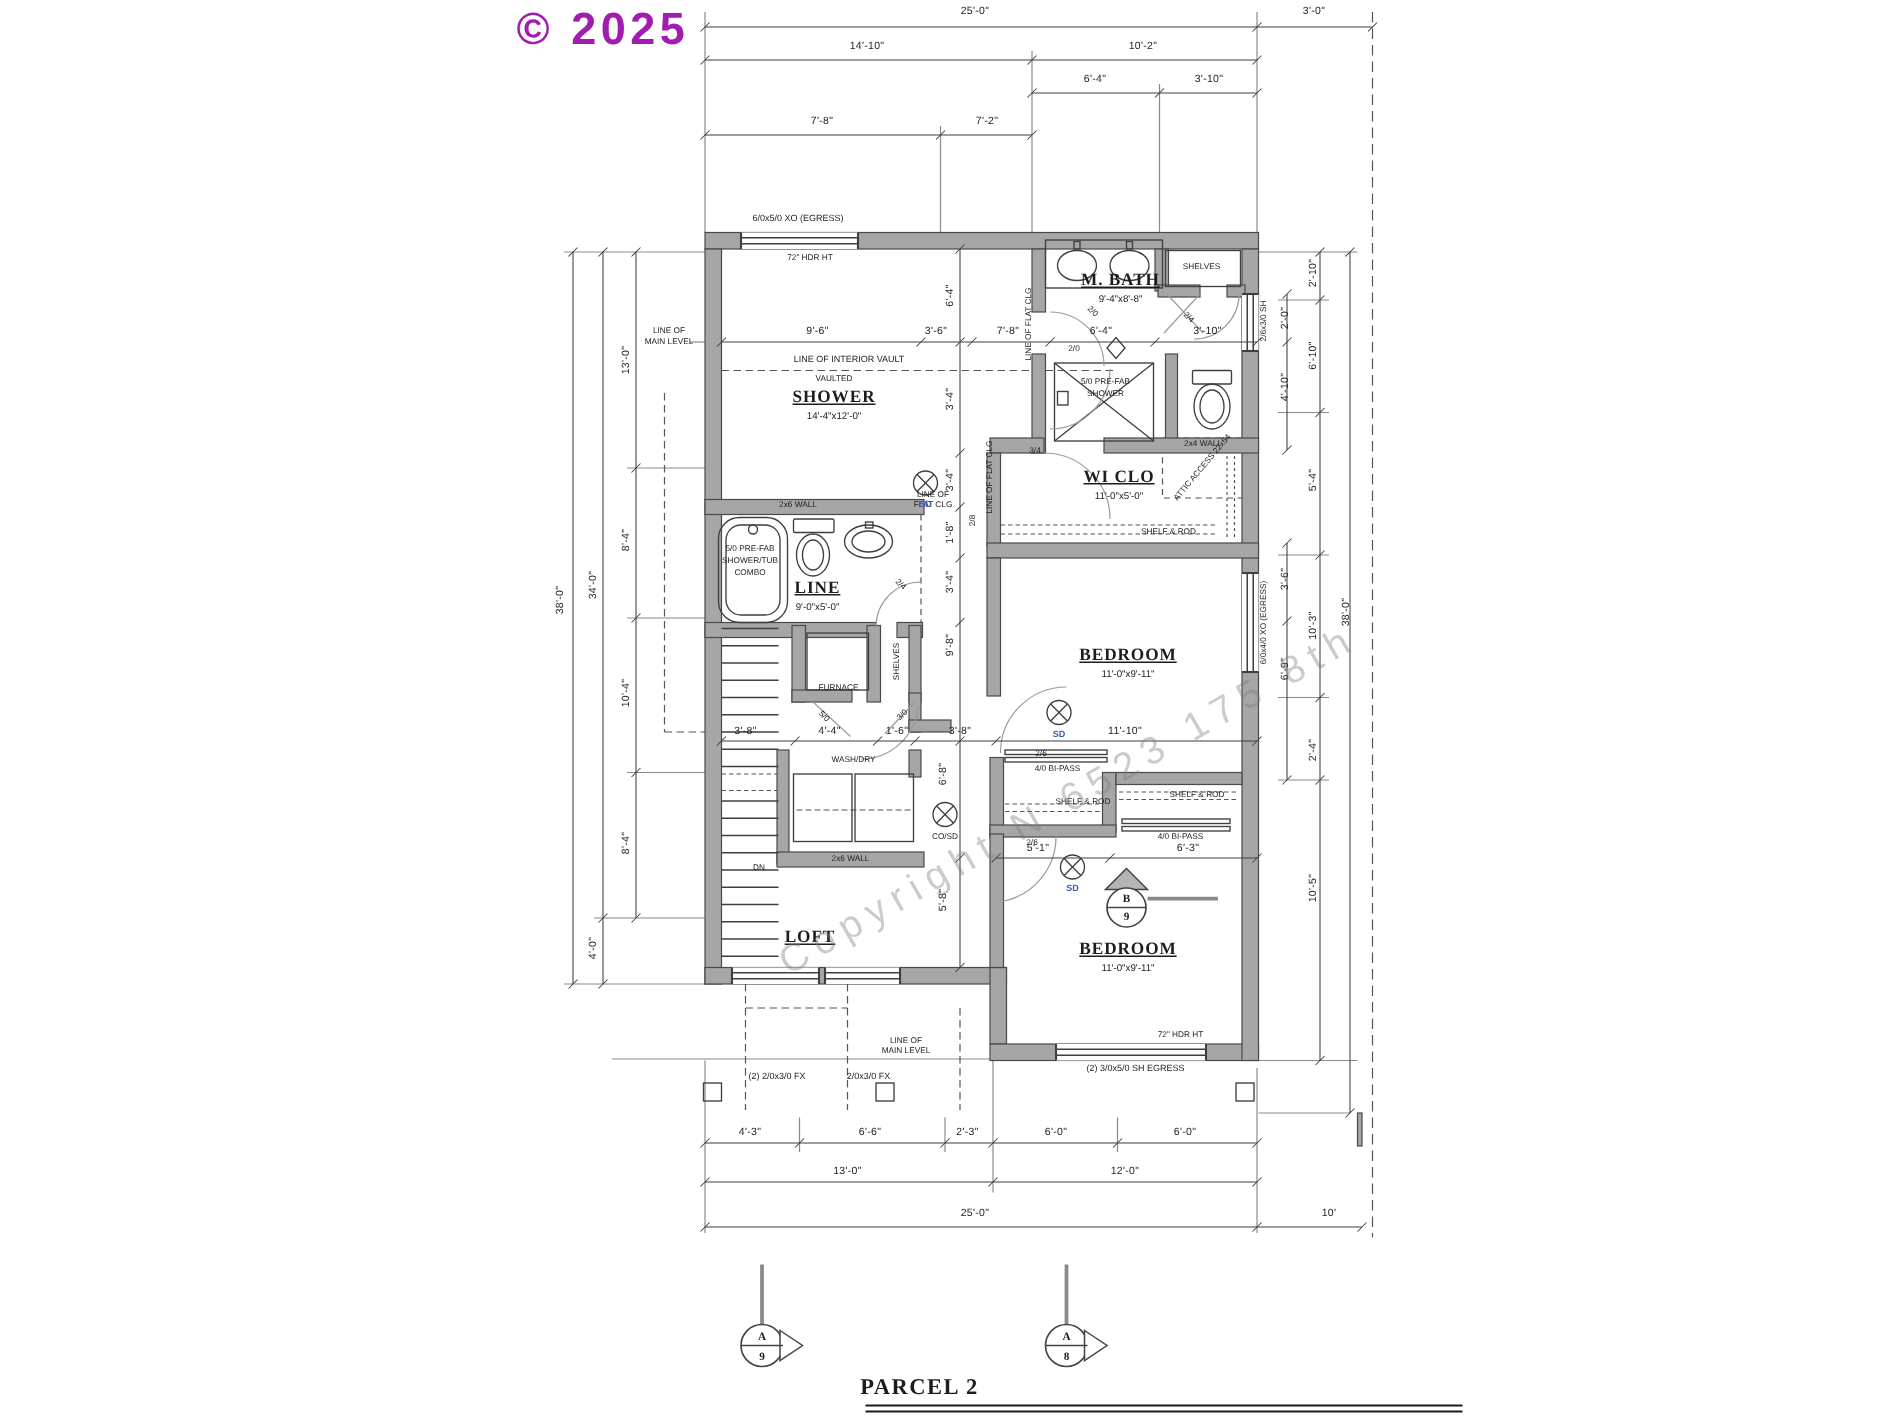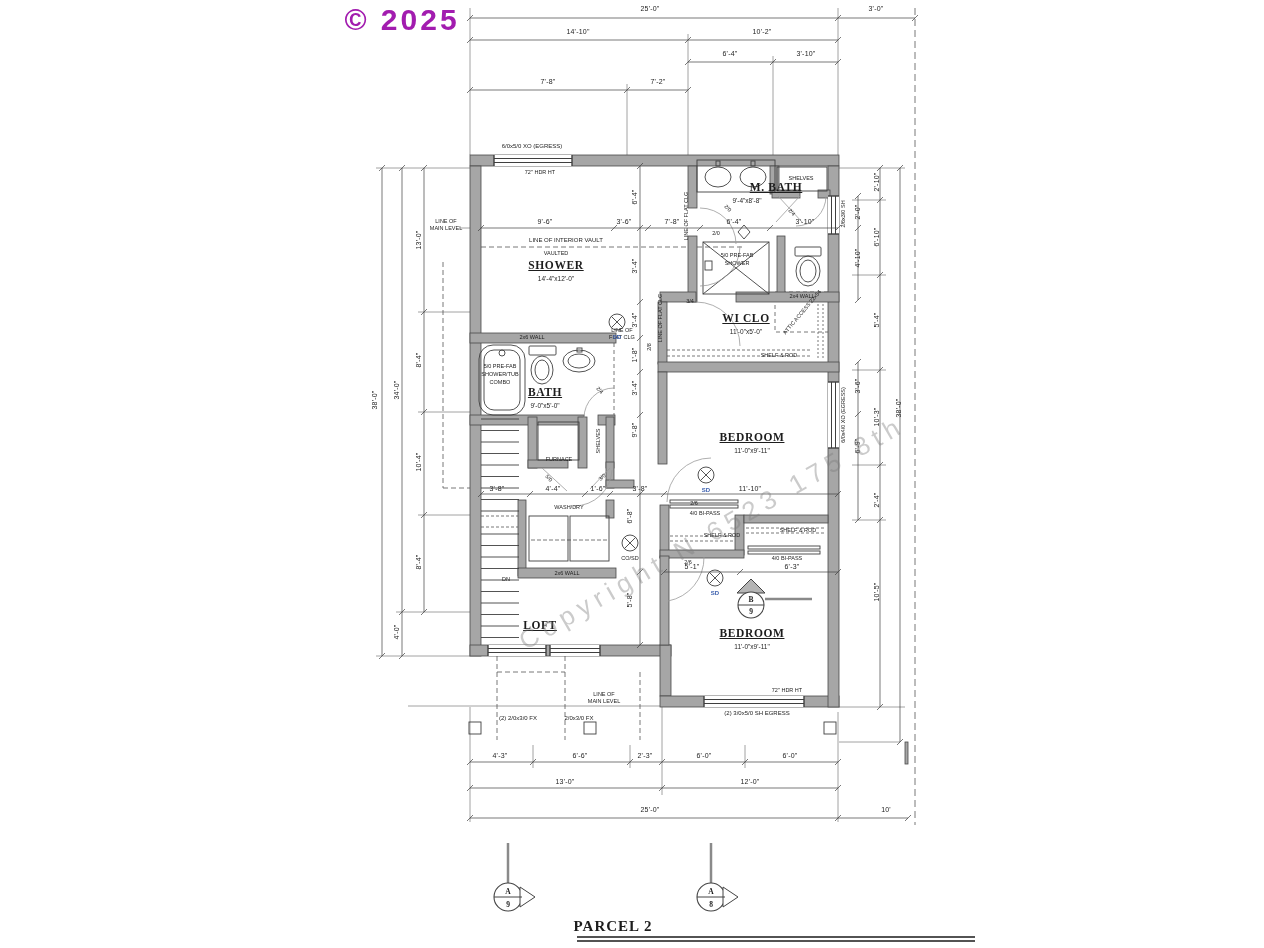--- a/index.html
+++ b/index.html
@@ -336,25 +336,25 @@
       <span class="lbl d" style="left: 645px; top: 755px;">2'-3"</span>
       <span class="lbl d" style="left: 704px; top: 755px;">6'-0"</span>
       <span class="lbl d" style="left: 790px; top: 755px;">6'-0"</span>
       <span class="lbl d" style="left: 565px; top: 781px;">13'-0"</span>
       <span class="lbl d" style="left: 750px; top: 781px;">12'-0"</span>
       <span class="lbl d" style="left: 650px; top: 809px;">25'-0"</span>
       <span class="lbl d" style="left: 886px; top: 809px;">10'</span>
       <span class="lbl tiny" style="left: 556px; top: 253px;">VAULTED</span>
       <span class="lbl room" style="left: 556px; top: 265px;">SHOWER</span>
       <span class="lbl rdim" style="left: 556px; top: 278px;">14'-4"x12'-0"</span>
-      <span class="lbl room" style="left: 747px; top: 187px; margin-left: 29px;">M. BATH</span>
+      <span class="lbl room" style="left: 747px; top: 187px;">M. BATH</span>
       <span class="lbl rdim" style="left: 747px; top: 200px;">9'-4"x8'-8"</span>
       <span class="lbl room" style="left: 746px; top: 318px;">WI CLO</span>
       <span class="lbl rdim" style="left: 746px; top: 331px;">11'-0"x5'-0"</span>
-      <span class="lbl room" style="left: 545px; top: 392px;">BATH</span>
+      <span class="lbl room" style="left: 545px; top: 392px;">LINE</span>
       <span class="lbl rdim" style="left: 545px; top: 405px;">9'-0"x5'-0"</span>
       <span class="lbl room" style="left: 752px; top: 437px;">BEDROOM</span>
       <span class="lbl rdim" style="left: 752px; top: 450px;">11'-0"x9'-11"</span>
       <span class="lbl room" style="left: 752px; top: 633px;">BEDROOM</span>
       <span class="lbl rdim" style="left: 752px; top: 646px;">11'-0"x9'-11"</span>
       <span class="lbl room" style="left: 540px; top: 625px;">LOFT</span>
       <span class="lbl n" style="left: 532px; top: 146px;">6/0x5/0 XO (EGRESS)</span>
       <span class="lbl tiny" style="left: 540px; top: 172px;">72" HDR HT</span>
       <span class="lbl tiny" style="left: 801px; top: 178px;">SHELVES</span>
       <span class="lbl tiny" style="left: 843px; top: 214px; transform: translate(-50%, -50%) rotate(-90deg);">2/6x3/0 SH</span>

